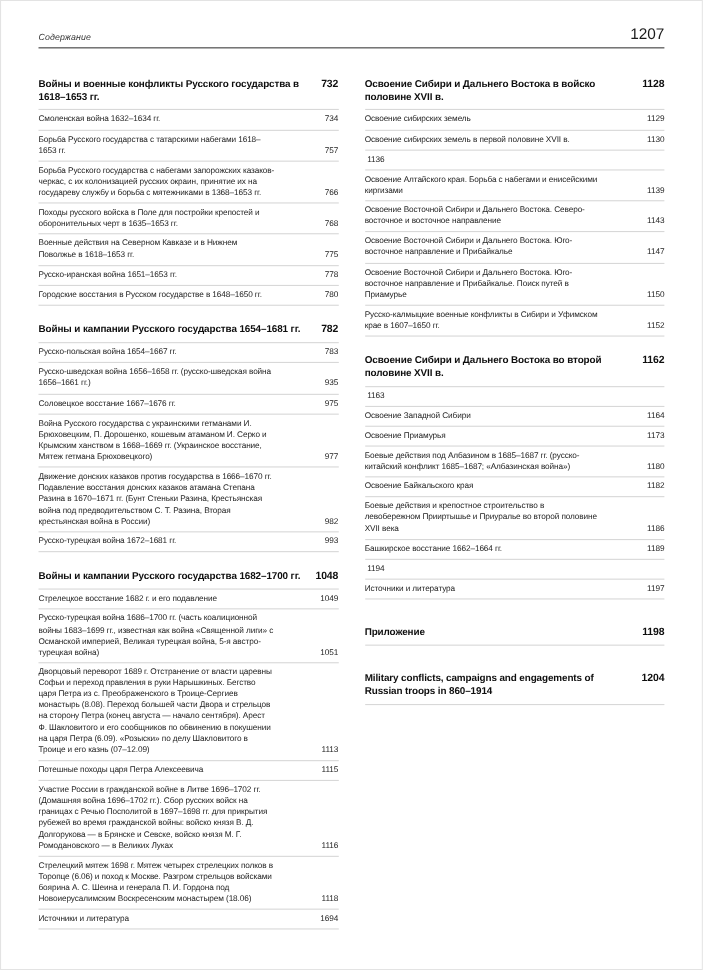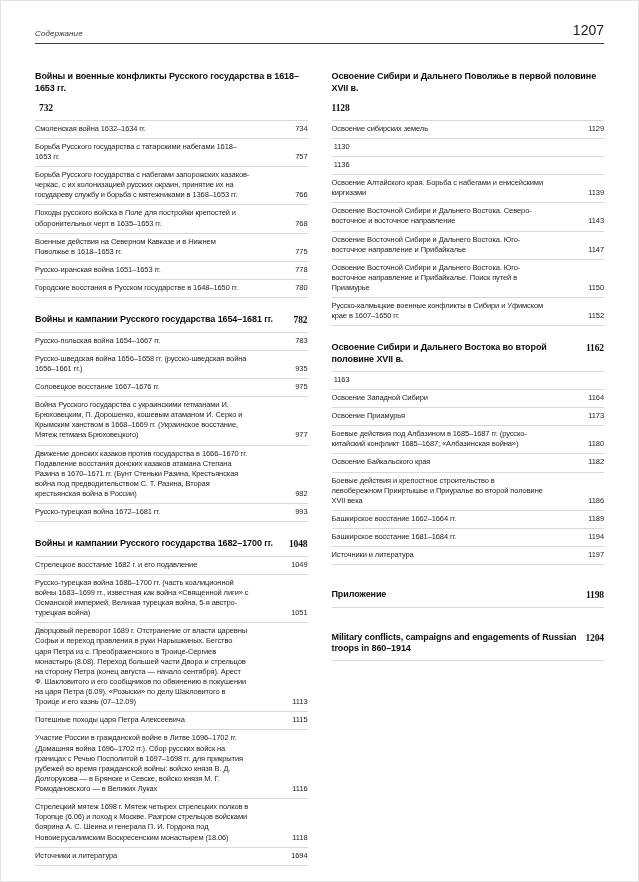--- a/index.html
+++ b/index.html
@@ -36,24 +36,24 @@
     letter-spacing:-0.1px;
     gap:40px;
   }
   .heading {
     align-items:flex-start;
     font-size:9px; font-weight:bold; line-height:1.3; color:#0e0e0e;
     margin-top:13px; padding-bottom:5px;
     letter-spacing:-0.1px;
   }
   .gap-lg { margin-top:21px; }
-  .col .row:first-child { margin-top:0;flex-direction:column; }
+  .col .row:first-child { margin-top:0; }
   .txt { flex:1; }
   .pg { white-space:nowrap; text-align:right; min-width:18px; }
-  .heading .pg { font-size:9.5px;font-family:Liberation Serif, serif; }
+  .heading .pg { font-size:9.5px; }
 </style>
 </head>
 <body>
 
 <div class="page">
 
   <div class="header">
     <span class="running-title">Содержание</span>
     <span class="folio">1207</span>
   </div>
@@ -148,28 +148,29 @@
           <span class="txt">Стрелецкий мятеж 1698 г. Мятеж четырех стрелецких полков в Торопце (6.06) и поход к Москве. Разгром стрельцов войсками боярина А. С. Шеина и генерала П. И. Гордона под Новоиерусалимским Воскресенским монастырем (18.06)</span>
           <span class="pg">1118</span>
         </div>
         <div class="row entry">
           <span class="txt">Источники и литература</span>
           <span class="pg">1694</span>
         </div>
       </div>
     <div class="col">
         <div class="row heading">
-          <span class="txt">Освоение Сибири и Дальнего Поволжье в первой половине XVII в.</span>
+          <span class="txt">Освоение Сибири и Дальнего Востока в войско половине XVII в.</span>
           <span class="pg">1128</span>
         </div>
         <div class="row entry">
           <span class="txt">Освоение сибирских земель</span>
           <span class="pg">1129</span>
         </div>
         <div class="row entry">
+          <span class="txt">Освоение сибирских земель в первой половине XVII в.</span>
           <span class="pg">1130</span>
         </div>
         <div class="row entry">
           <span class="pg">1136</span>
         </div>
         <div class="row entry">
           <span class="txt">Освоение Алтайского края. Борьба с набегами и енисейскими киргизами</span>
           <span class="pg">1139</span>
         </div>
         <div class="row entry">
@@ -213,21 +214,20 @@
         </div>
         <div class="row entry">
           <span class="txt">Боевые действия и крепостное строительство в левобережном Прииртышье и Приуралье во второй половине XVII века</span>
           <span class="pg">1186</span>
         </div>
         <div class="row entry">
           <span class="txt">Башкирское восстание 1662–1664 гг.</span>
           <span class="pg">1189</span>
         </div>
         <div class="row entry">
-          <span class="txt">Башкирское восстание 1681–1684 гг.</span>
           <span class="pg">1194</span>
         </div>
         <div class="row entry">
           <span class="txt">Источники и литература</span>
           <span class="pg">1197</span>
         </div>
         <div class="row heading gap-lg">
           <span class="txt">Приложение</span>
           <span class="pg">1198</span>
         </div>

